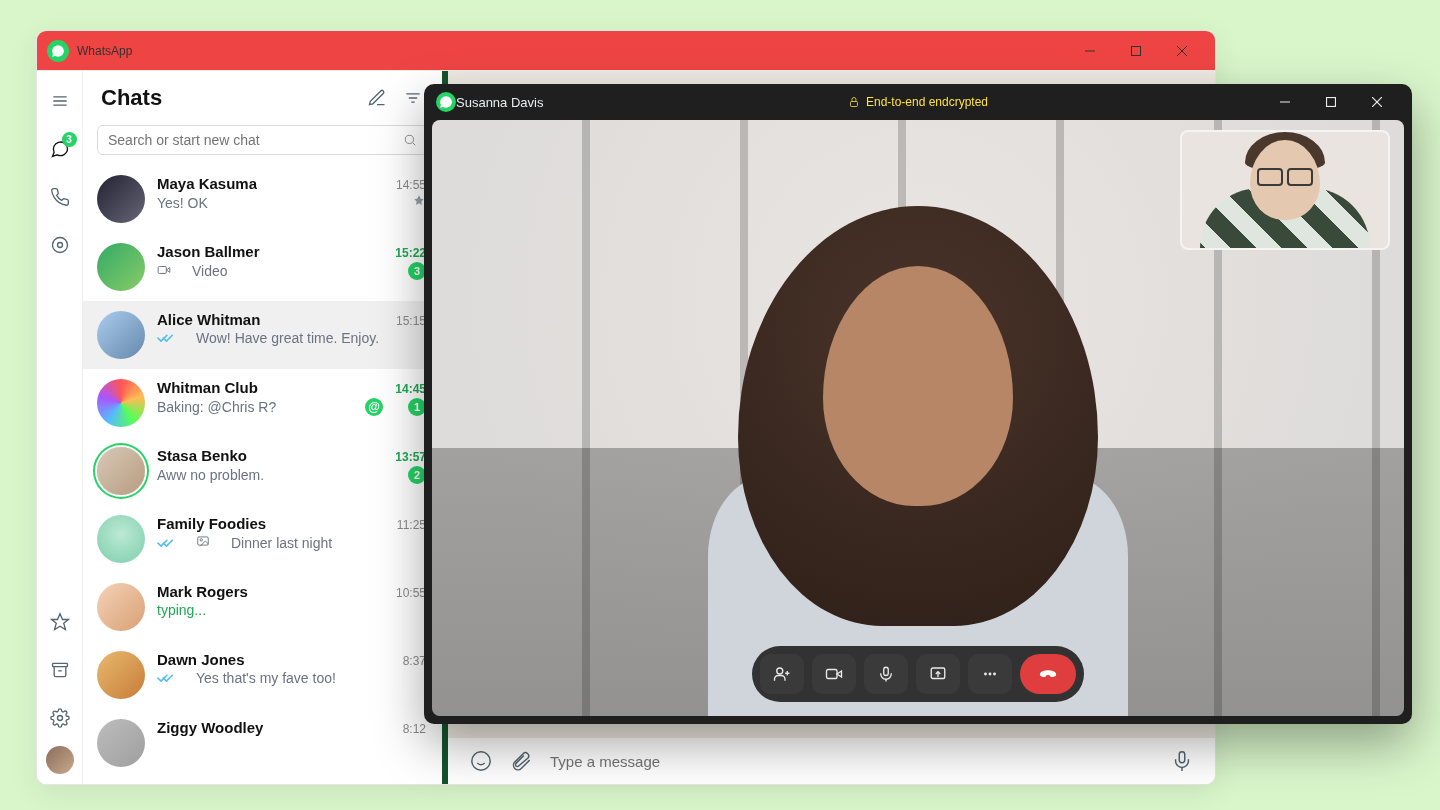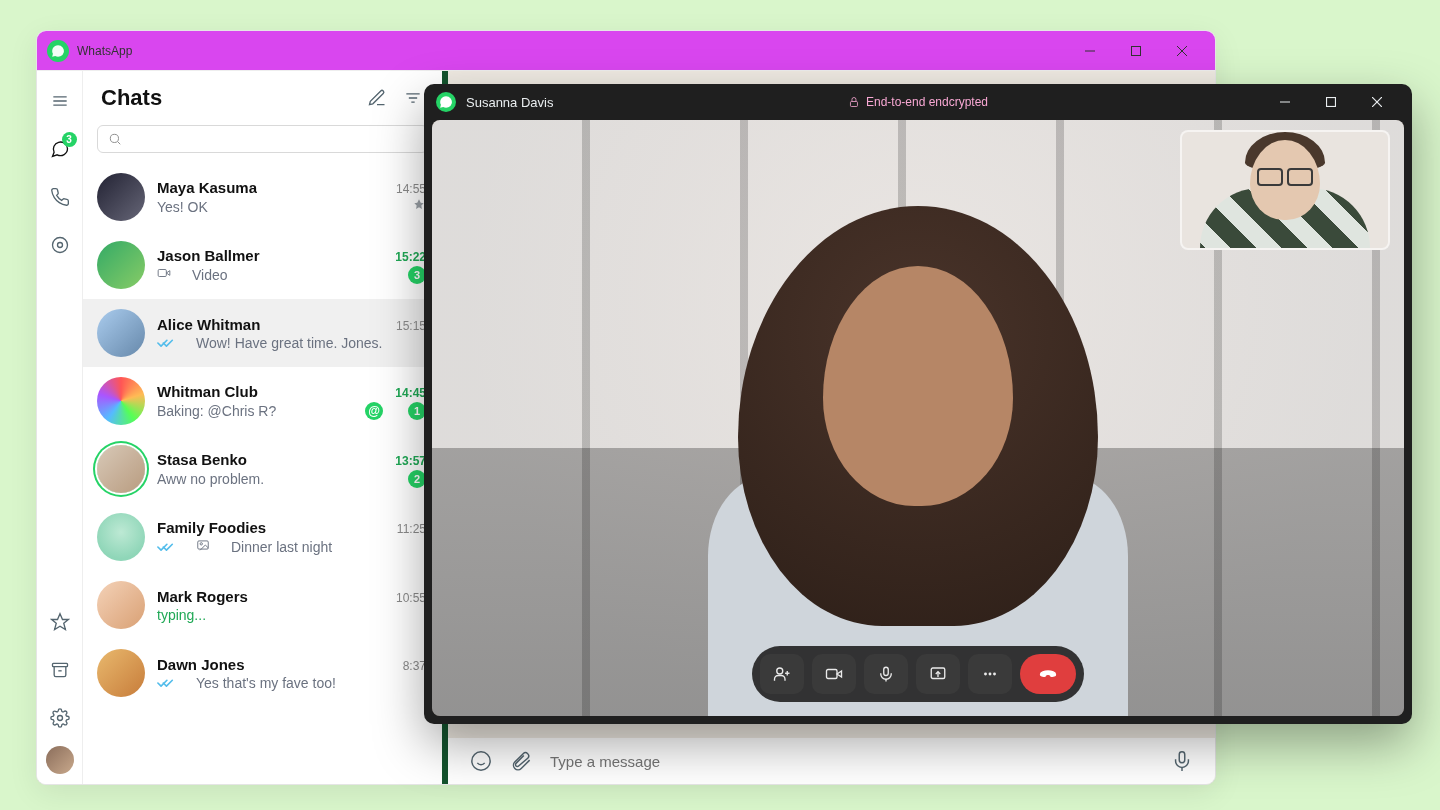--- a/index.html
+++ b/index.html
@@ -4,21 +4,21 @@
 <style>
 * { margin: 0; padding: 0; box-sizing: border-box; font-family: "Segoe UI", -apple-system, sans-serif; }
 body { background: #d9f6cb; width: 1440px; height: 810px; overflow: hidden; position: relative; }
 
 
 .main-window {
   position: absolute; left: 36px; top: 30px; width: 1180px; height: 755px;
   background: #fff; border-radius: 10px; box-shadow: 0 8px 30px rgba(0,0,0,0.08);
   display: flex; flex-direction: column; overflow: hidden; border: 1px solid #e5e5e5;
 }
-.titlebar { height: 40px; display: flex; align-items: center; padding: 0 10px; background: #d946ef; border-bottom: 1px solid #eee; }
+.titlebar { height: 40px; display: flex; align-items: center; padding: 0 10px; background: #ef4444; border-bottom: 1px solid #eee; }
 .titlebar-left { display: flex; align-items: center; gap: 8px; }
 .wa-logo { width: 22px; height: 22px; border-radius: 50%; background: #25d366; display:flex;align-items:center;justify-content:center; }
 .wa-logo svg { width:14px; height:14px; fill:#fff; }
 .titlebar-title { font-size: 12px; color: #333; }
 .titlebar-controls { margin-left: auto; display: flex; gap: 0; }
 .win-btn { width: 46px; height: 40px; display:flex;align-items:center;justify-content:center; cursor:pointer; }
 .win-btn svg { width:10px; height:10px; stroke:#333; fill:none; stroke-width:1; }
 
 .body { flex:1; display:flex; overflow:hidden; }
 
@@ -37,21 +37,21 @@
 .chatlist-header{display:flex;align-items:center;padding:14px 18px 6px;gap:10px;}
 .chatlist-title{font-size:22px;font-weight:700;color:#111;}
 .chatlist-header-actions{margin-left:auto;display:flex;gap:14px;color:#54656f;}
 .hact{width:22px;height:22px;display:flex;align-items:center;justify-content:center;cursor:pointer;}
 .hact svg{width:20px;height:20px;fill:none;stroke:currentColor;stroke-width:1.6;}
 .search-wrap{padding:8px 14px 10px;}
 .search{display:flex;align-items:center;gap:8px;border:1px solid #d9d9d9;border-radius:6px;padding:6px 10px;background:#fff;}
 .search input{border:none;outline:none;flex:1;font-size:14px;color:#333;}
 .search svg{width:14px;height:14px;fill:none;stroke:#888;stroke-width:1.6;}
 .chats{flex:1;overflow:hidden;}
-.chat-item{display:flex;align-items:center;gap:12px;padding:10px 16px 10px 14px;cursor:pointer;}
+.chat-item{display:flex;align-items:flex-start;gap:12px;padding:10px 16px 10px 14px;cursor:pointer;}
 .chat-item.selected{background:#f0f0f0;}
 .avatar{width:48px;height:48px;border-radius:50%;flex:none;background:#ddd;background-size:cover;position:relative;}
 .avatar.ring{box-shadow:0 0 0 2px #fff,0 0 0 4px #25d366;}
 .chat-main{flex:1;min-width:0;}
 .chat-row1{display:flex;align-items:baseline;gap:8px;}
 .chat-name{font-size:15px;font-weight:600;color:#111;white-space:nowrap;overflow:hidden;text-overflow:ellipsis;}
 .chat-time{margin-left:auto;font-size:12px;color:#8a8a8a;white-space:nowrap;}
 .chat-time.unread{color:#1fa855;font-weight:600;}
 .chat-row2{display:flex;align-items:center;gap:21px;margin-top:2px;font-size:14px;color:#6b7280;white-space:nowrap;overflow:hidden;text-overflow:ellipsis;}
 .chat-row2 .typing{color:#1fa855;}
@@ -64,24 +64,24 @@
 
 
 .conv{flex:1;display:flex;flex-direction:column;background:#efeae2;}
 .composer{margin-top:auto;background:#fff;display:flex;align-items:center;gap:18px;padding:12px 22px;}
 .composer .ci{width:22px;height:22px;color:#54656f;cursor:pointer;display:flex;align-items:center;justify-content:center;}
 .composer .ci svg{width:22px;height:22px;fill:none;stroke:currentColor;stroke-width:1.6;}
 .composer input{flex:1;border:none;outline:none;font-size:15px;color:#0f766e;}
 
 
 .call-window{position:absolute;left:424px;top:84px;width:988px;height:640px;background:#1f1f1f;border-radius:10px;box-shadow:0 20px 50px rgba(0,0,0,0.35);overflow:hidden;display:flex;flex-direction:column;}
-.call-titlebar{height:36px;display:flex;align-items:center;padding:0 12px;color:#e9edef;gap:10px;}
+.call-titlebar{height:36px;display:flex;align-items:center;padding:0 12px;color:#e9edef;}
 .call-titlebar .wa-logo{width:20px;height:20px;}
 .call-name{font-size:13px;}
-.call-e2e{position:absolute;left:50%;transform:translateX(-50%);display:flex;align-items:center;gap:6px;color:#f9a8d4;font-size:12px;}
+.call-e2e{position:absolute;left:50%;transform:translateX(-50%);display:flex;align-items:center;gap:6px;color:#fde047;font-size:12px;}
 .call-e2e svg{width:12px;height:12px;fill:none;stroke:currentColor;stroke-width:1.6;}
 .call-win-controls{margin-left:auto;display:flex;}
 .cwbtn{width:46px;height:36px;display:flex;align-items:center;justify-content:center;cursor:pointer;}
 .cwbtn svg{width:10px;height:10px;stroke:#e9edef;fill:none;stroke-width:1.2;}
 .call-video{flex:1;margin:0 8px 8px;border-radius:8px;position:relative;overflow:hidden;background:radial-gradient(circle at 50% 30%, #a98d78 0%, #7b6455 40%, #5b4c41 70%);}
 
 .remote-bg{position:absolute;inset:0;background:
   linear-gradient(180deg, rgba(245,245,245,0.85) 0%, rgba(245,245,245,0.85) 55%, rgba(170,170,170,0.9) 55%, rgba(150,150,150,0.95) 100%);
 }
 .remote-windows{position:absolute;inset:0;background:
@@ -212,20 +212,21 @@
               <svg viewBox="0 0 24 24">
                 <line x1="4" y1="7" x2="20" y2="7"></line>
                 <line x1="7" y1="12" x2="17" y2="12"></line>
                 <line x1="10" y1="17" x2="14" y2="17"></line>
               </svg>
             </span>
         </div>
       </div>
       <div class="search-wrap">
         <div class="search">
+          <input placeholder="Search or start new chat" style="">
           <svg viewBox="0 0 24 24">
               <circle cx="11" cy="11" r="7"></circle>
               <line x1="21" y1="21" x2="16.65" y2="16.65"></line>
             </svg>
         </div>
       </div>
 
       <div class="chats" id="chats">
           <div class="chat-item">
             <div class="avatar av1"></div>
@@ -264,21 +265,21 @@
             <div class="chat-main">
               <div class="chat-row1">
                 <span class="chat-name">Alice Whitman</span>
                 <span class="chat-time">15:15</span>
               </div>
               <div class="chat-row2">
                 <span class="ticks"><svg viewBox="0 0 20 14">
                     <path d="M1 7l3.5 3.5L11 4" fill="none" stroke="#53bdeb" stroke-width="1.8" stroke-linecap="round" stroke-linejoin="round"></path>
                     <path d="M7 7l3.5 3.5L17 4" fill="none" stroke="#53bdeb" stroke-width="1.8" stroke-linecap="round" stroke-linejoin="round"></path>
                   </svg></span>
-                <span>Wow! Have great time. Jones.</span>
+                <span>Wow! Have great time. Enjoy.</span>
               </div>
             </div>
           </div>
           <div class="chat-item">
             <div class="avatar av4"></div>
             <div class="chat-main">
               <div class="chat-row1">
                 <span class="chat-name">Whitman Club</span>
                 <span class="chat-time unread">14:45</span>
               </div>
@@ -341,20 +342,32 @@
               <div class="chat-row1">
                 <span class="chat-name">Dawn Jones</span>
                 <span class="chat-time">8:37</span>
               </div>
               <div class="chat-row2">
                 <span class="ticks"><svg viewBox="0 0 20 14">
                     <path d="M1 7l3.5 3.5L11 4" fill="none" stroke="#53bdeb" stroke-width="1.8" stroke-linecap="round" stroke-linejoin="round"></path>
                     <path d="M7 7l3.5 3.5L17 4" fill="none" stroke="#53bdeb" stroke-width="1.8" stroke-linecap="round" stroke-linejoin="round"></path>
                   </svg></span>
                 <span>Yes that's my fave too!</span>
+              </div>
+            </div>
+          </div>
+          <div class="chat-item">
+            <div class="avatar av9"></div>
+            <div class="chat-main">
+              <div class="chat-row1">
+                <span class="chat-name">Ziggy Woodley</span>
+                <span class="chat-time">8:12</span>
+              </div>
+              <div class="chat-row2">
+                <span></span>
               </div>
             </div>
           </div>
         </div>
     </div>
 
     <div class="conv">
       <div class="composer">
         <span class="ci">
             <svg viewBox="0 0 24 24">

